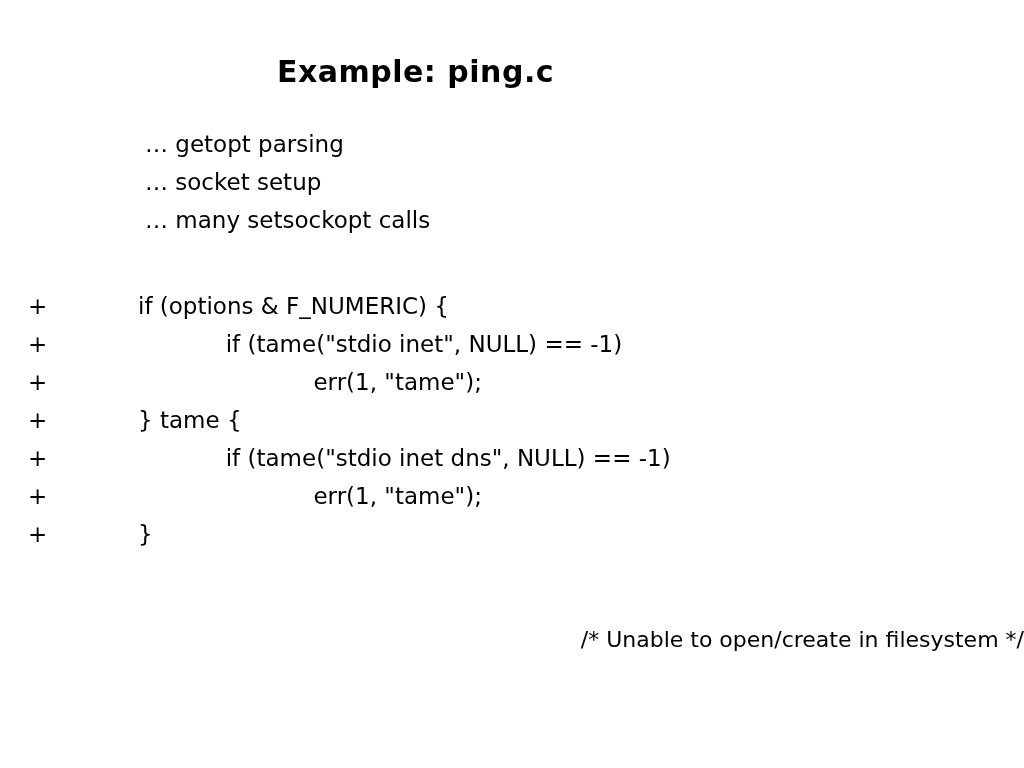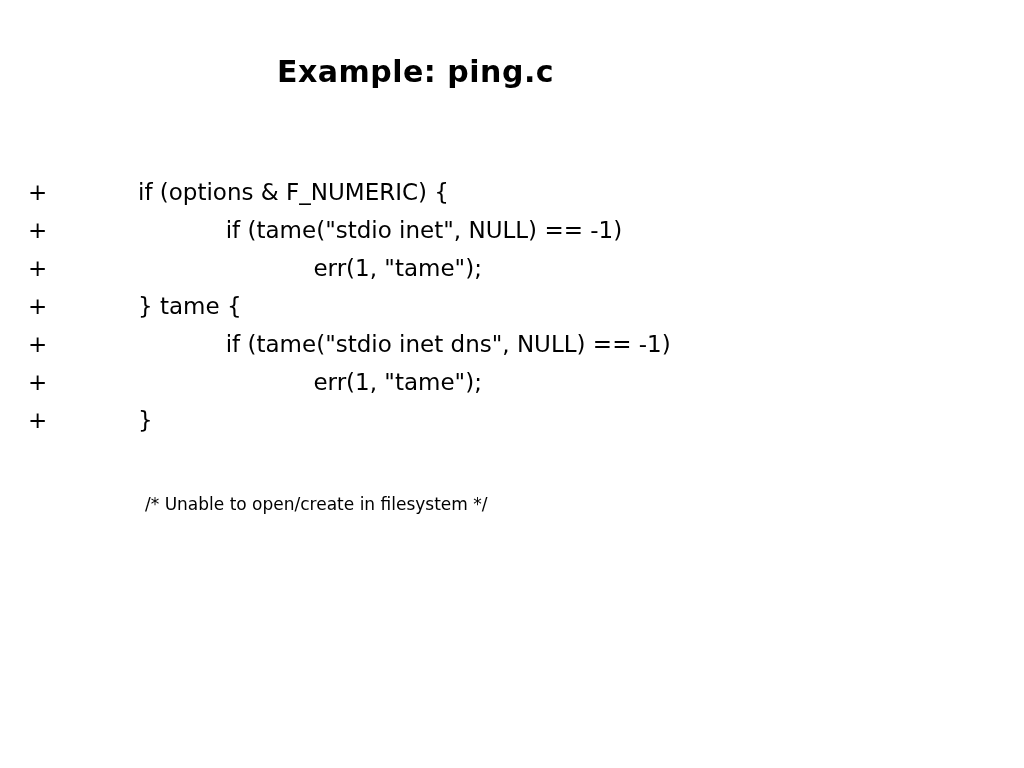--- a/index.html
+++ b/index.html
@@ -58,36 +58,42 @@
   .marker {
     width: 32px;
     margin-left: 28px;
     flex: 0 0 auto;
   }
   .code-text {
     margin-left: 78px;
     flex: 1 1 auto;
   }
   .comment-line {
-    margin-top: 46px;
+    margin-top: 68px;
     margin-left: 145px;
-    font-size: 17px;
+    font-size: 22px;
     line-height: 38px;
     white-space: pre;
+    text-align: right;
   }
 </style>
 </head>
 <body>
 
 <div class="slide">
 
   <div class="slide-title">Example: ping.c</div>
 
   <div class="body-block">
 
+    <div class="intro-lines">
+      <div class="intro-line">… getopt parsing</div>
+      <div class="intro-line">… socket setup</div>
+      <div class="intro-line">… many setsockopt calls</div>
+    </div>
 
     <div class="code-block">
 
       <div class="code-row">
         <span class="marker">+</span>
         <span class="code-text">if (options &amp; F_NUMERIC) {</span>
       </div>
 
       <div class="code-row">
         <span class="marker">+</span>

